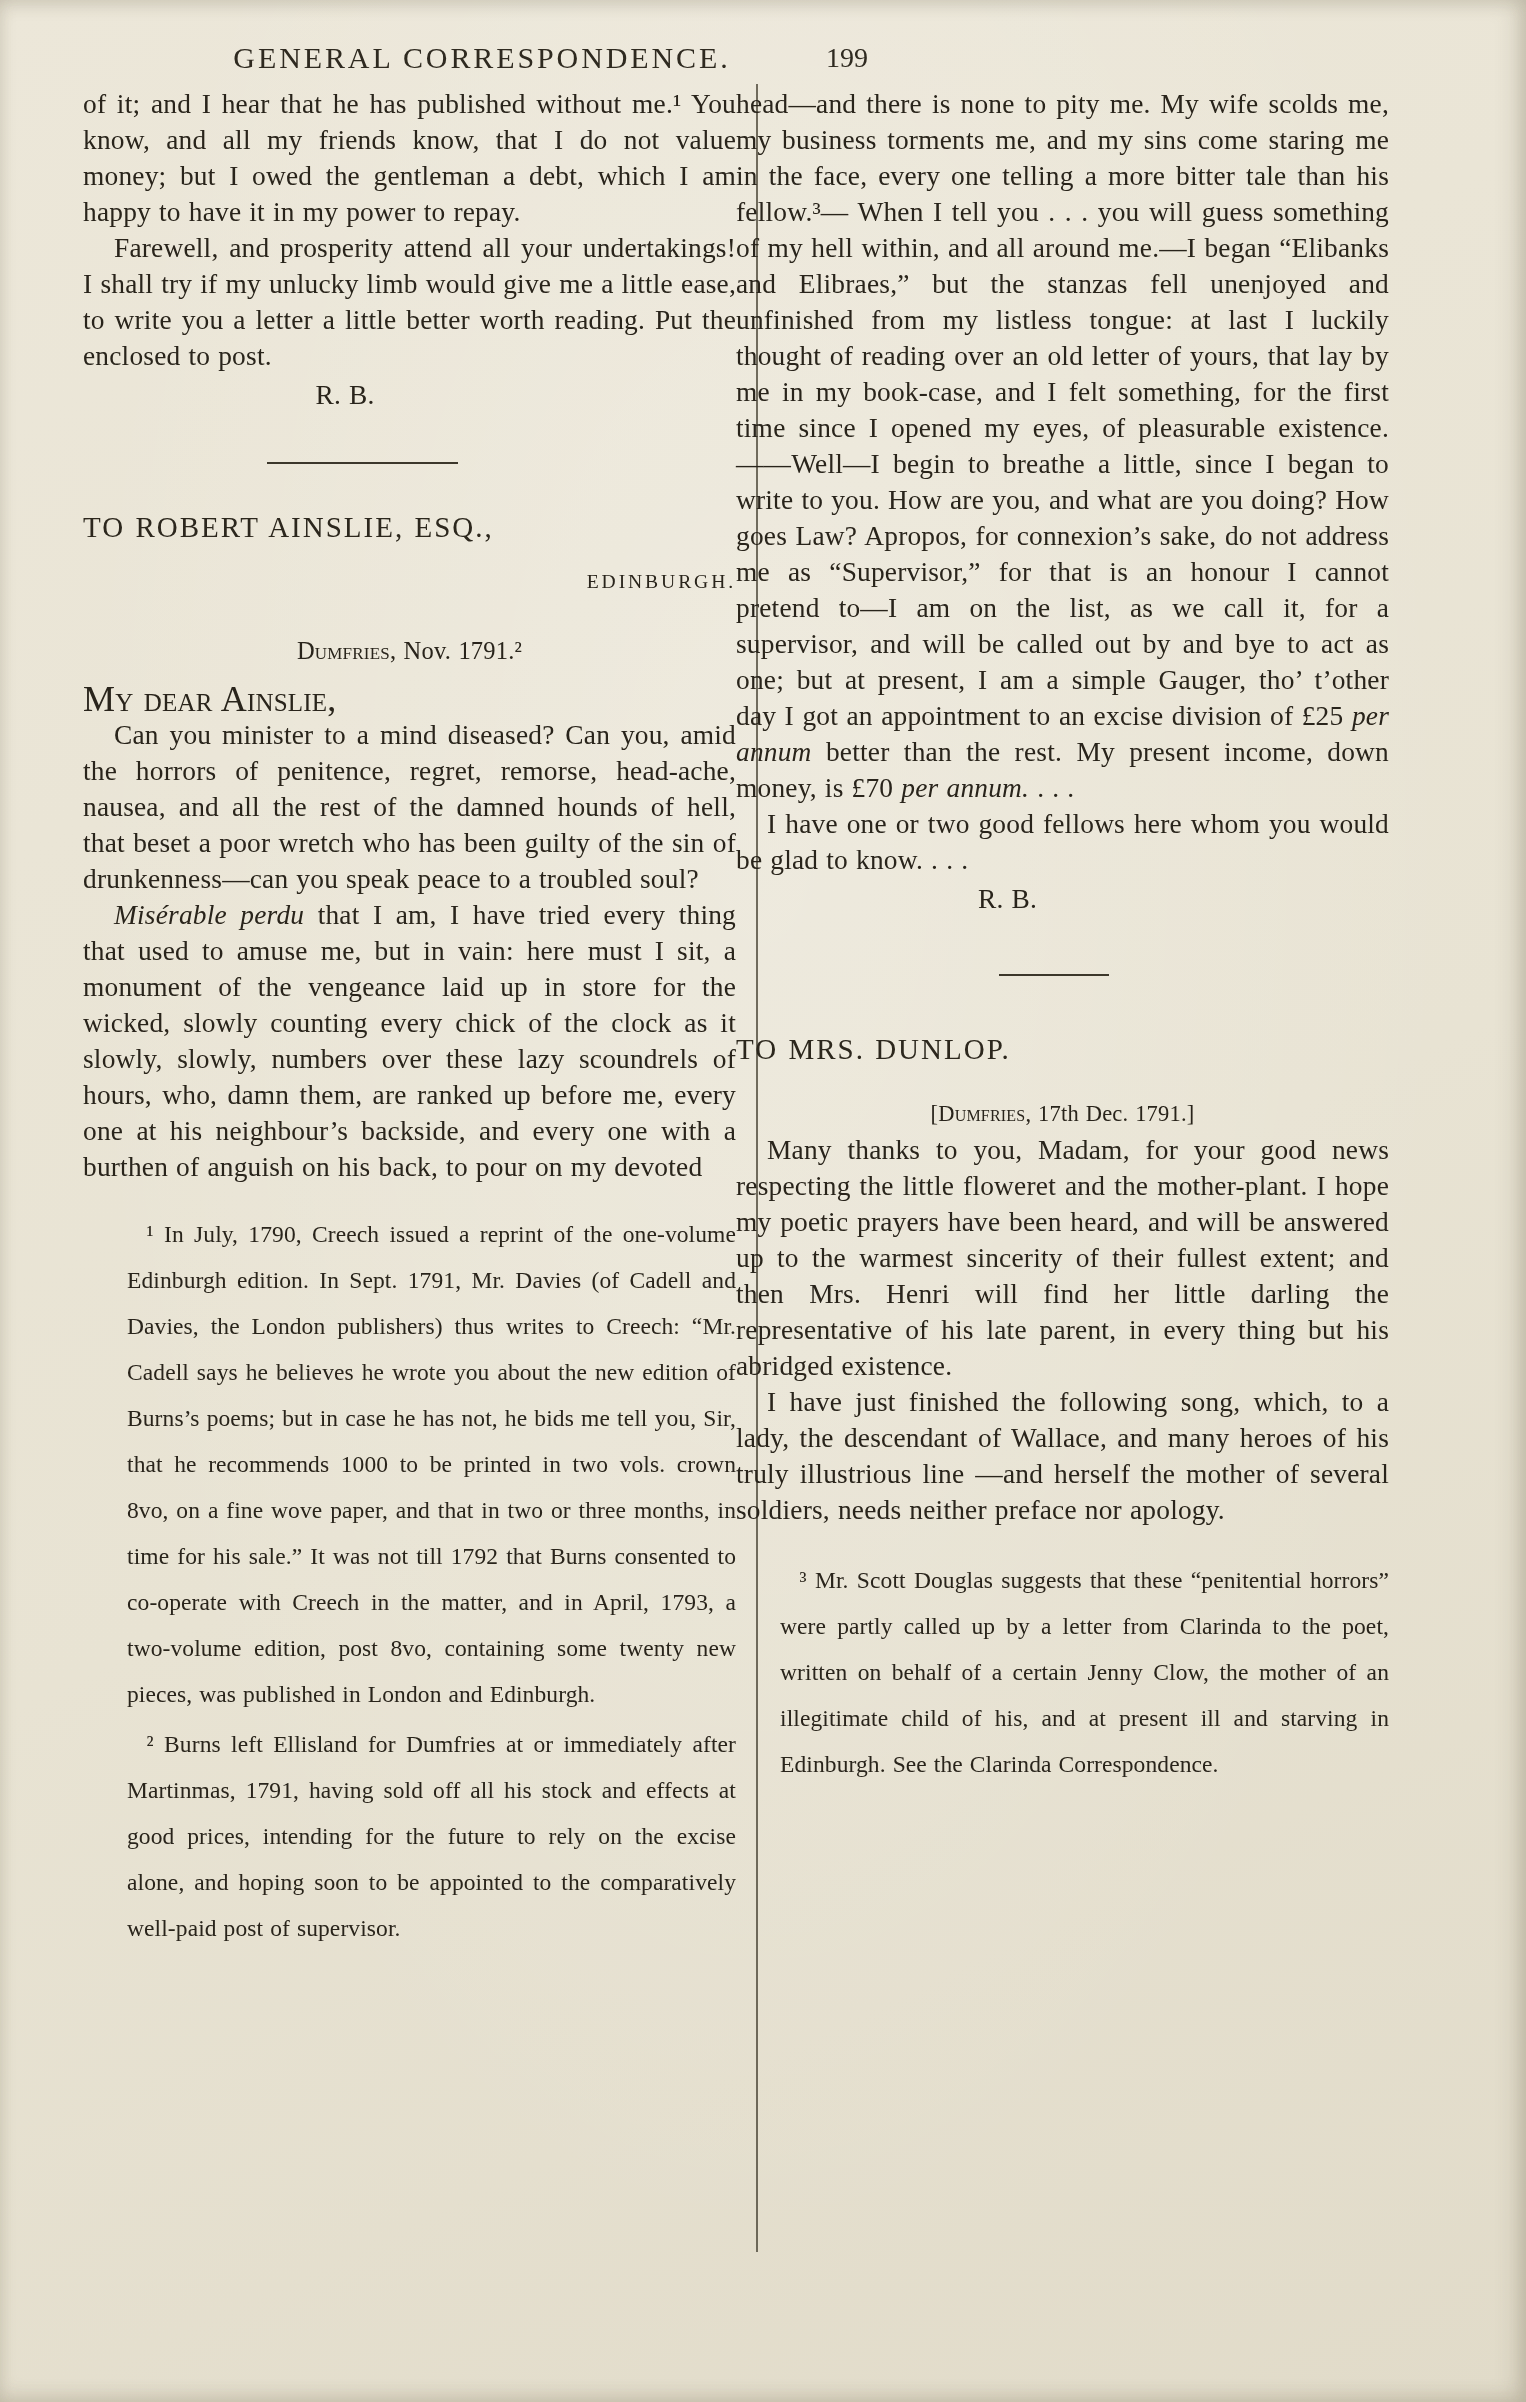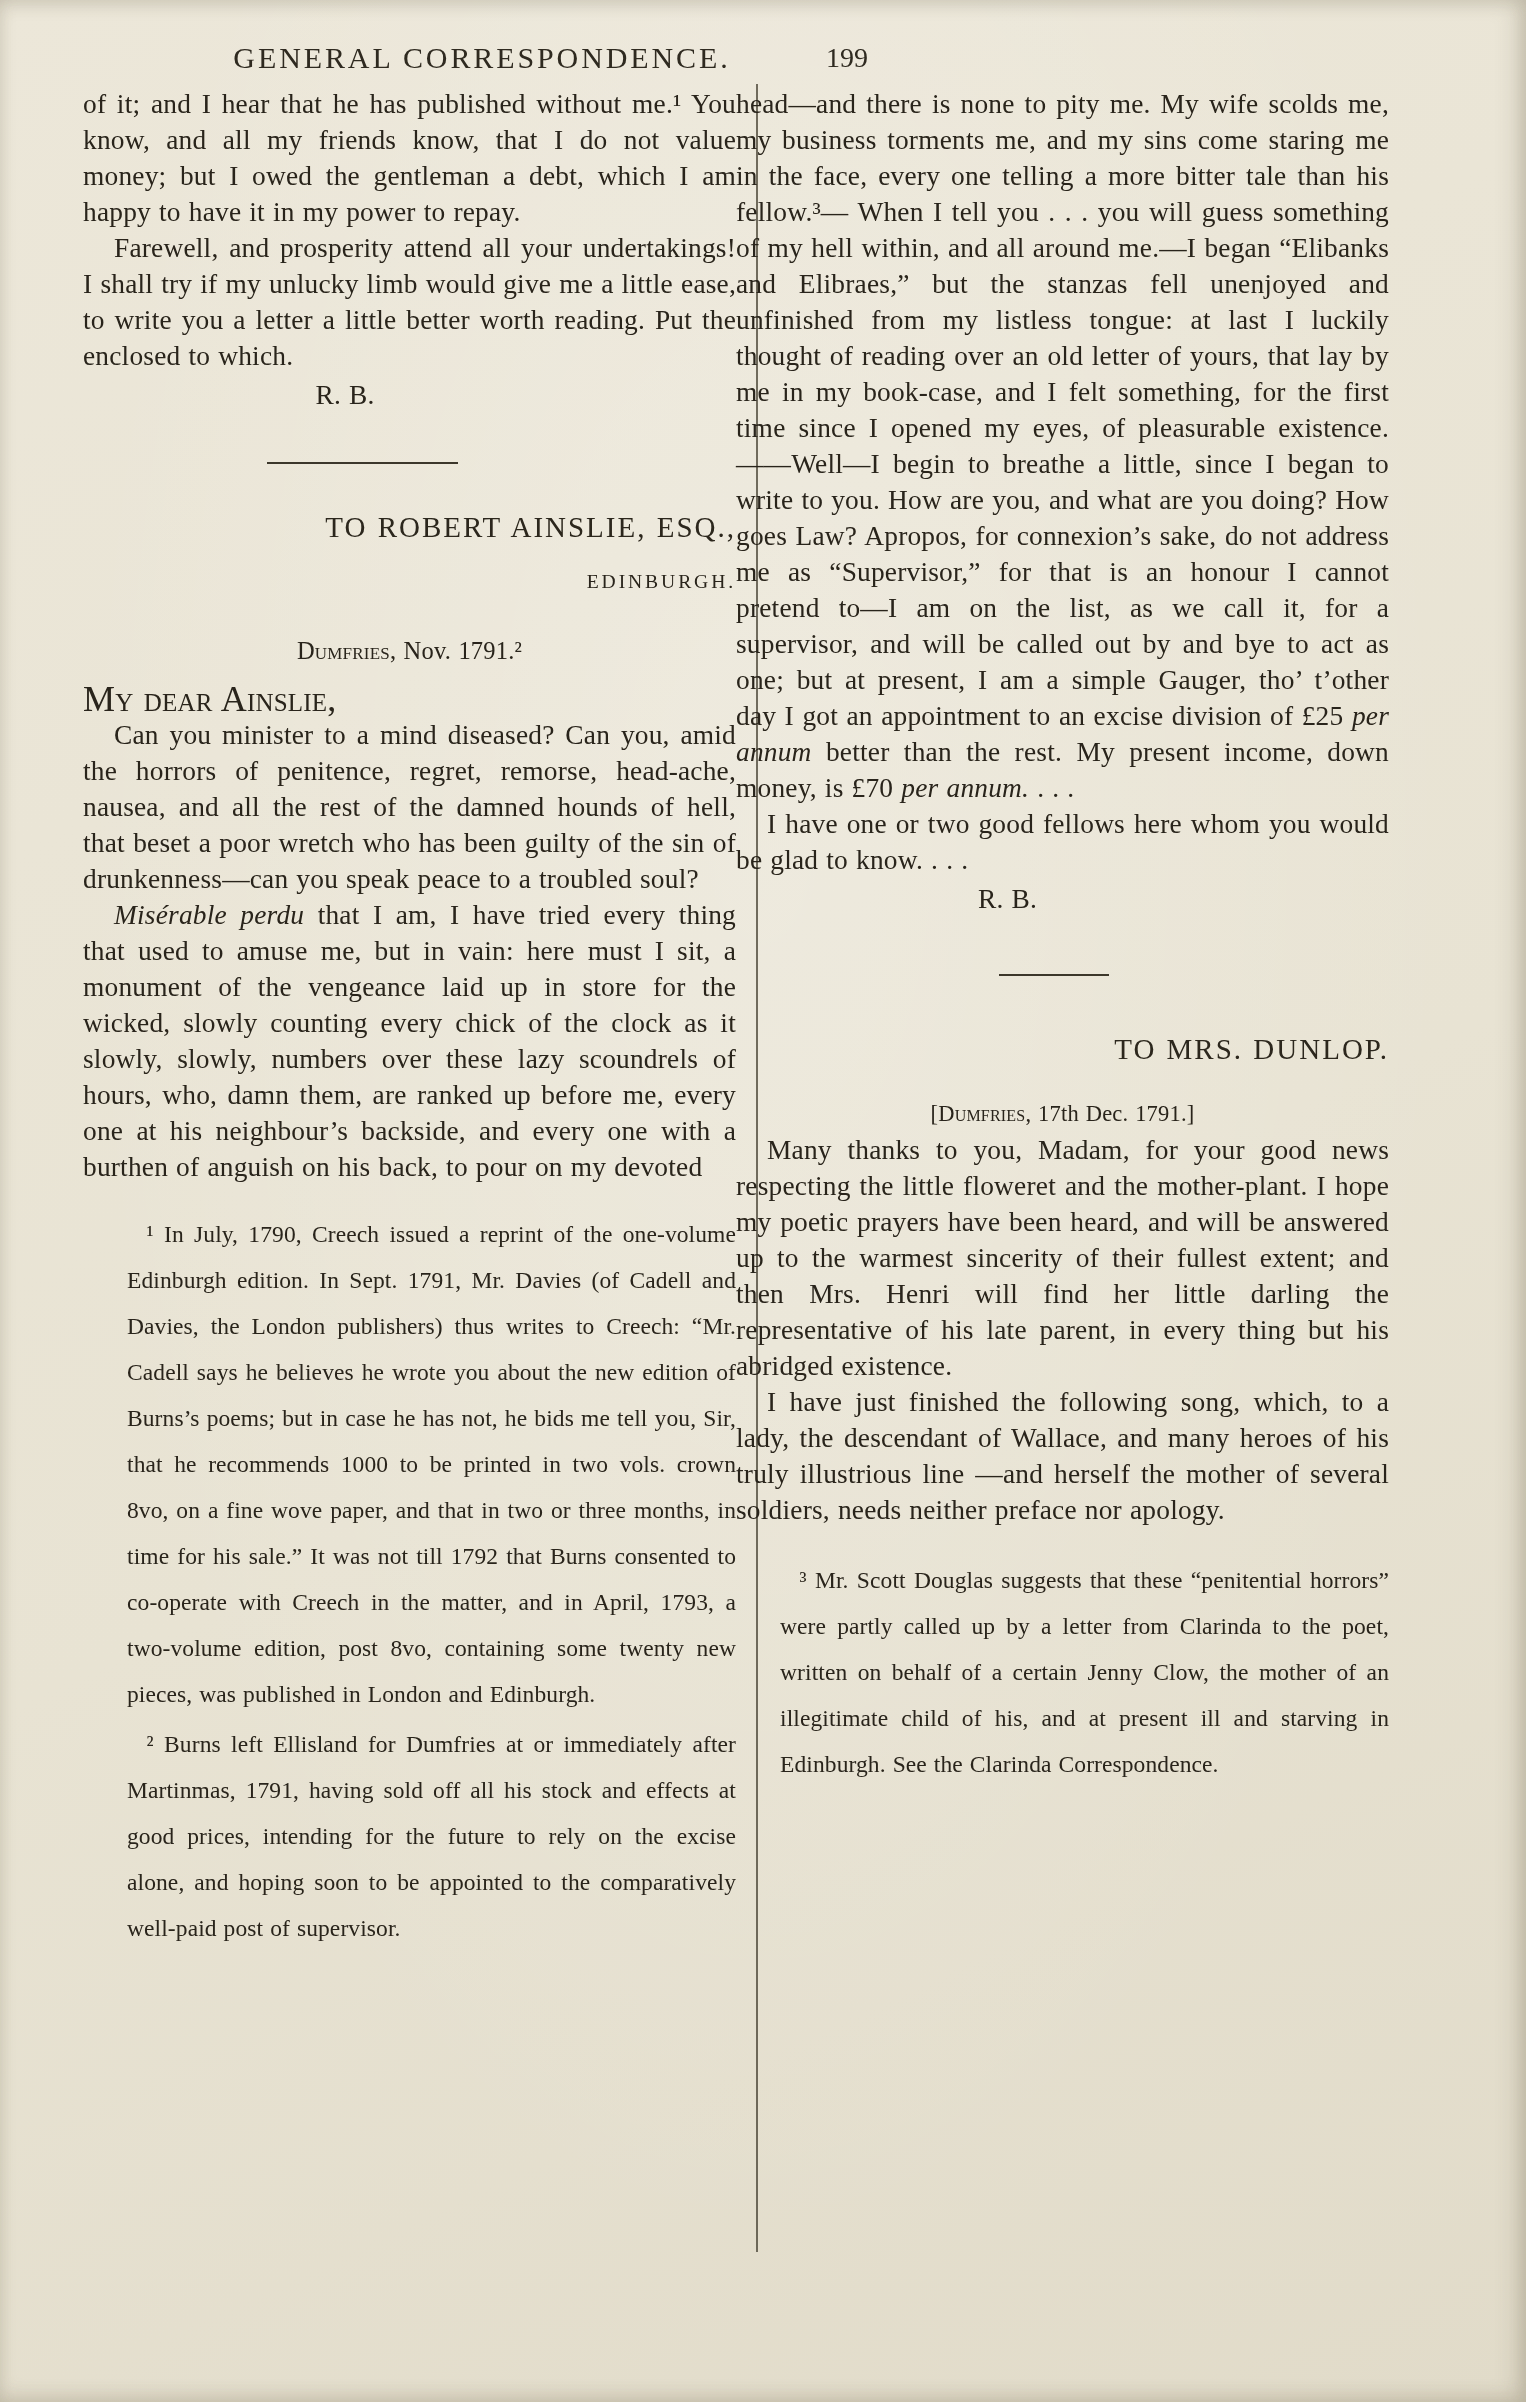--- a/index.html
+++ b/index.html
@@ -43,21 +43,21 @@
   p.noindent { text-indent:0; }
 
   .sig { text-align:center; padding-right:129px; margin-top:2.9px; font-size:27.4px; }
   .sig-right { padding-right:110px; }
 
   .rule-short { height:0; border:none; border-top:2px solid #3c372b; }
   .rule-left  { width:191px; margin:49px 0 45px 184px; }
   .rule-right { width:110px; margin:57px 0 55px 263px; }
 
   .letter-heading {
-    margin:0; text-align:right; font-weight:normal;
+    margin:0; text-align:left; font-weight:normal;
     font-size:29px; letter-spacing:2px; color:#2c271d;
   }
   .letter-sub {
     margin-top:19.6px; text-align:right;
     font-size:19.6px; letter-spacing:2.9px;
   }
   .dateline { margin-top:33px; text-align:center; font-size:24.5px; text-indent:0; }
   .dateline-small { font-size:22.5px; margin-top:29px; }
   .sc { font-variant:small-caps; }
   .salutation { margin-top:12px; font-variant:small-caps; font-size:36px; text-align:left; }
@@ -82,21 +82,21 @@
 
   <span class="rh-title">GENERAL CORRESPONDENCE.</span>
   <span class="rh-page">199</span>
 
   <div class="col-rule"></div>
 
   <div class="columns">
 
     <div class="col">
       <p class="noindent">of it; and I hear that he has published without me.¹ You know, and all my friends know, that I do not value money; but I owed the gentleman a debt, which I am happy to have it in my power to repay.</p>
-      <p class="indent">Farewell, and prosperity attend all your undertakings! I shall try if my unlucky limb would give me a little ease, to write you a letter a little better worth reading. Put the enclosed to which.</p>
+      <p class="indent">Farewell, and prosperity attend all your undertakings! I shall try if my unlucky limb would give me a little ease, to write you a letter a little better worth reading. Put the enclosed to post.</p>
       <div class="sig">R. B.</div>
 
       <div class="rule-short rule-left"></div>
 
       <h2 class="letter-heading">TO ROBERT AINSLIE, ESQ.,</h2>
       <div class="letter-sub">EDINBURGH.</div>
       <div class="dateline"><span class="sc">Dumfries,</span><span> Nov. 1791.²</span></div>
       <div class="salutation">My dear Ainslie,</div>
 
       <p class="indent">Can you minister to a mind diseased? Can you, amid the horrors of penitence, regret, remorse, head-ache, nausea, and all the rest of the damned hounds of hell, that beset a poor wretch who has been guilty of the sin of drunkenness—can you speak peace to a troubled soul?</p>

